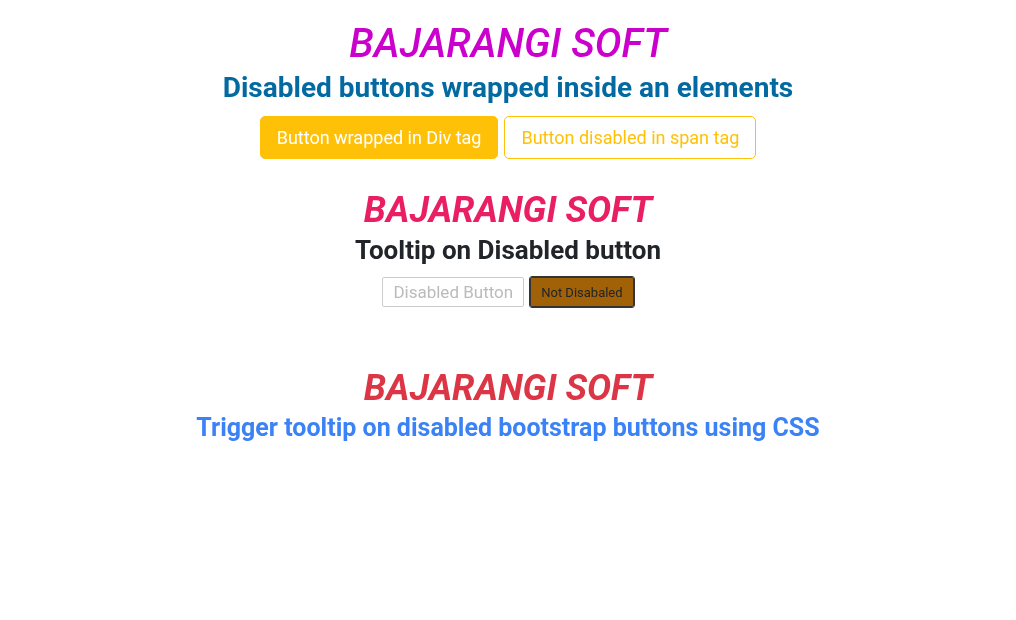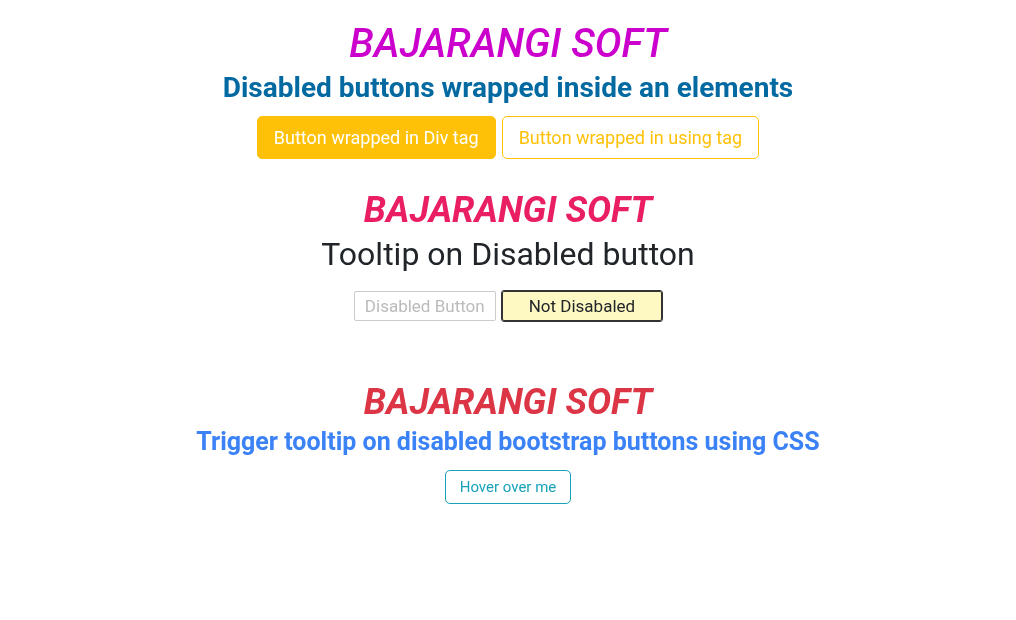--- a/index.html
+++ b/index.html
@@ -40,24 +40,24 @@
       font-weight: 700;
       font-size: 36px;
     }
     .subtitle {
       font-size: 28px;
       font-weight: 700;
       color: #0369a1;
       margin-bottom: 12px;
     }
     .subtitle-light {
-      font-size: 32px;
-      font-weight: 400;
+      font-size: 26px;
+      font-weight: 700;
       color: #212529;
-      margin-bottom: 18px;
+      margin-bottom: 12px;
     }
     .subtitle-bold-long {
       font-size: 25px;
       font-weight: 700;
       color: #3b82f6;
       margin-bottom: 14px;
     }
     .button-row {
       display: flex;
       justify-content: center;
@@ -90,23 +90,23 @@
       padding: 4px 10px;
       font-size: 17px;
       background: #ffffff;
       border: 1px solid #cccccc;
       color: #bbbbbb;
       font-family: inherit;
       border-radius: 2px;
       cursor: not-allowed;
     }
     .btn-plain-focused {
-      padding: 4px 26px;
-      font-size: 17px;
-      background: #fef9c3;
+      padding: 4px 10px;
+      font-size: 13px;
+      background: #a16207;
       border: 1px solid #333333;
       outline: 1px solid #333333;
       color: #212529;
       font-family: inherit;
       border-radius: 2px;
     }
     .btn-outline-info {
       background-color: transparent;
       color: #17a2b8;
       border: 1px solid #17a2b8;
@@ -123,34 +123,31 @@
 </head>
 <body>
 
 <div class="container">
 
   <div class="section section-1">
     <h1 class="brand-title brand-magenta">BAJARANGI SOFT</h1>
     <h2 class="subtitle">Disabled buttons wrapped inside an elements</h2>
     <div class="button-row">
       <button class="btn btn-warning">Button wrapped in Div tag</button>
-      <button class="btn btn-outline-warning">Button wrapped in using tag</button>
+      <button class="btn btn-outline-warning">Button disabled in span tag</button>
     </div>
   </div>
 
   <div class="section section-2">
     <h1 class="brand-title brand-pink">BAJARANGI SOFT</h1>
     <h2 class="subtitle-light">Tooltip on Disabled button</h2>
     <div class="btn-plain-row">
       <button class="btn-plain-disabled" disabled="">Disabled Button</button>
       <button class="btn-plain-focused">Not Disabaled</button>
     </div>
   </div>
 
   <div class="section section-3">
     <h1 class="brand-title brand-red">BAJARANGI SOFT</h1>
     <h2 class="subtitle-bold-long">Trigger tooltip on disabled bootstrap buttons using CSS</h2>
-    <div>
-      <button class="btn-outline-info">Hover over me</button>
-    </div>
   </div>
 
 </div>
 
 </body></html>

